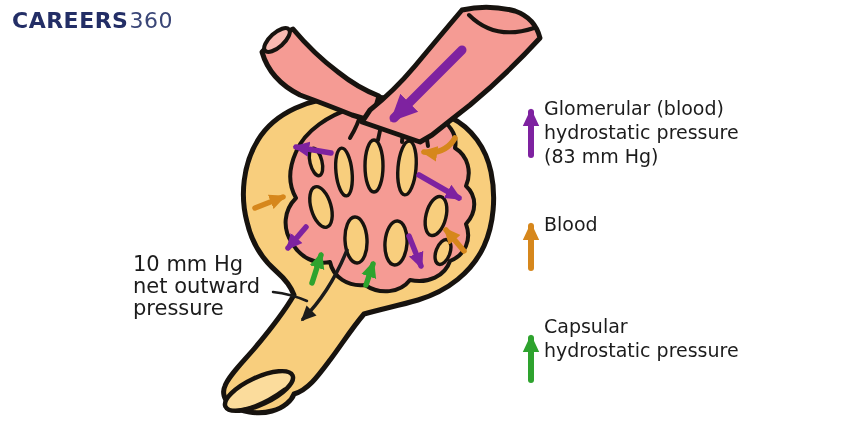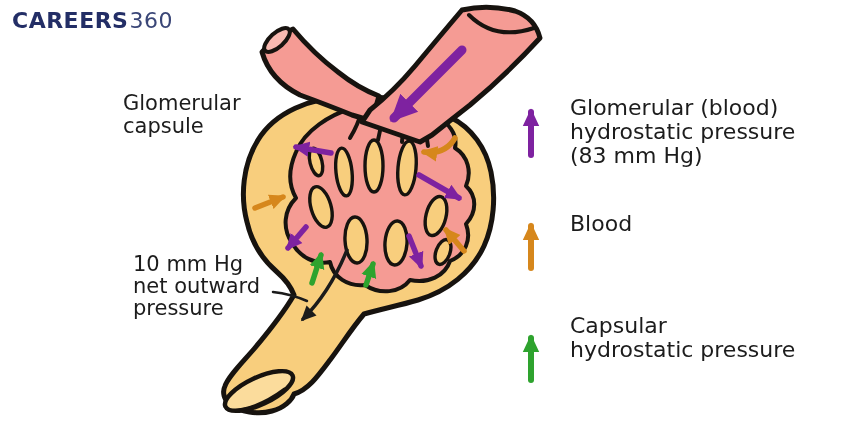--- a/index.html
+++ b/index.html
@@ -8,21 +8,21 @@
     font-family:"DejaVu Sans", "Liberation Sans", sans-serif;
     border-radius:6px;
   }
   .diagram-svg{position:absolute;left:0;top:0;width:860px;height:430px;}
   .logo{position:absolute;left:12px;top:8px;font-size:22px;letter-spacing:0.5px;white-space:nowrap;}
   .logo .brand{font-weight:800;}
   .logo .suffix{font-weight:400;margin-left:1px;}
   .lbl{position:absolute;color:#1c1c1c;font-size:21px;line-height:23px;white-space:nowrap;}
   .lbl-capsule{left:123px;top:92px;}
   .lbl-net{left:133px;top:253px;line-height:22px;}
-  .legend-block{position:absolute;left:570px;color:#1c1c1c;font-size:22px;line-height:24px;white-space:nowrap;}
+  .legend-block{position:absolute;left:544px;color:#1c1c1c;font-size:19px;line-height:24px;white-space:nowrap;}
   .legend-1{top:96px;}
   .legend-2{top:212px;}
   .legend-3{top:314px;}
   .line{display:block;}
 </style>
 </head>
 <body>
 
 <div class="canvas">
 
@@ -118,24 +118,20 @@
       <path d="M 531,155 L 531,112" stroke-width="6" marker-end="url(#ah-purple)" stroke="#7E22A0"></path>
       <path d="M 531,268 L 531,226" stroke-width="6" marker-end="url(#ah-orange)" stroke="#D6871C"></path>
       <path d="M 531,380 L 531,338" stroke-width="6" marker-end="url(#ah-green)" stroke="#2EA32E"></path>
     </g>
   </svg>
 
   <div class="logo">
     <span class="brand" style="color: rgb(35, 46, 102);">CAREERS</span><span class="suffix" style="color: rgb(58, 70, 119);">360</span>
   </div>
 
-  <div class="lbl lbl-capsule" style="color: rgb(28, 28, 28);">
-    <span class="line">Glomerular</span>
-    <span class="line">capsule</span>
-  </div>
   <div class="lbl lbl-net" style="color: rgb(28, 28, 28);">
     <span class="line">10 mm Hg</span>
     <span class="line">net outward</span>
     <span class="line">pressure</span>
   </div>
 
   <div class="legend-block legend-1" style="color: rgb(28, 28, 28);">
     <span class="line">Glomerular (blood)</span>
     <span class="line">hydrostatic pressure</span>
     <span class="line">(83 mm Hg)</span>

